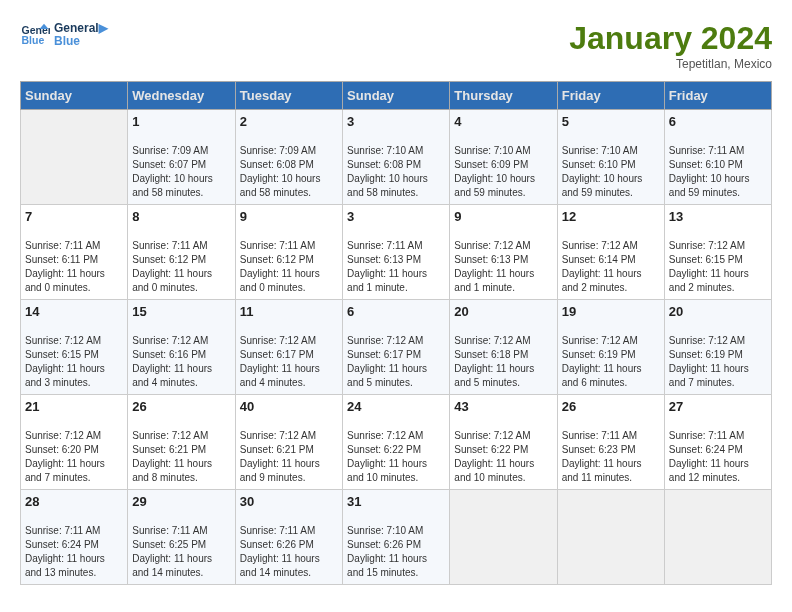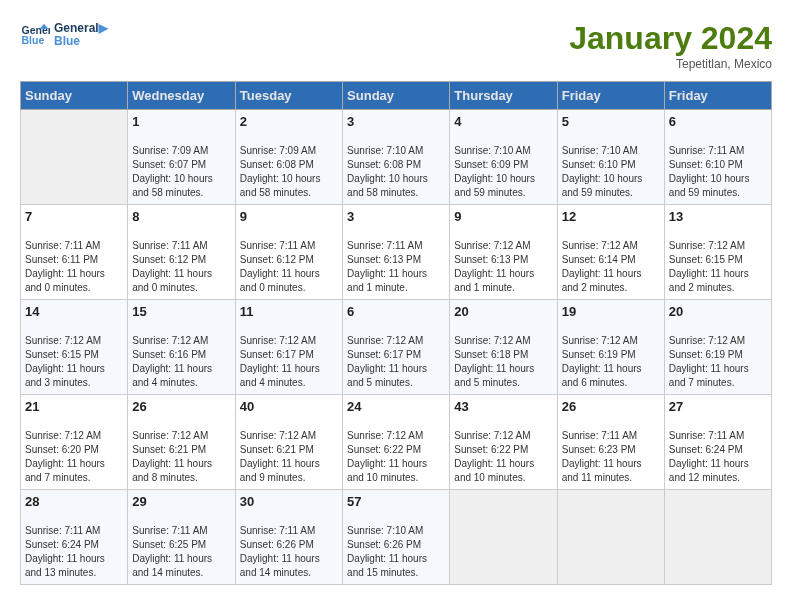--- a/index.html
+++ b/index.html
@@ -332,21 +332,21 @@
 and 14 minutes.</div>
         </td>
         <td>
           <span class="day-number">30</span>
           <div class="day-info" style="white-space: pre-line;">Sunrise: 7:11 AM
 Sunset: 6:26 PM
 Daylight: 11 hours
 and 14 minutes.</div>
         </td>
         <td>
-          <span class="day-number">57</span>
+          <span class="day-number">31</span>
           <div class="day-info" style="white-space: pre-line;">Sunrise: 7:10 AM
 Sunset: 6:26 PM
 Daylight: 11 hours
 and 15 minutes.</div>
         </td>
         <td class="empty-cell"></td>
         <td class="empty-cell"></td>
         <td class="empty-cell"></td>
       </tr>
     </tbody>

